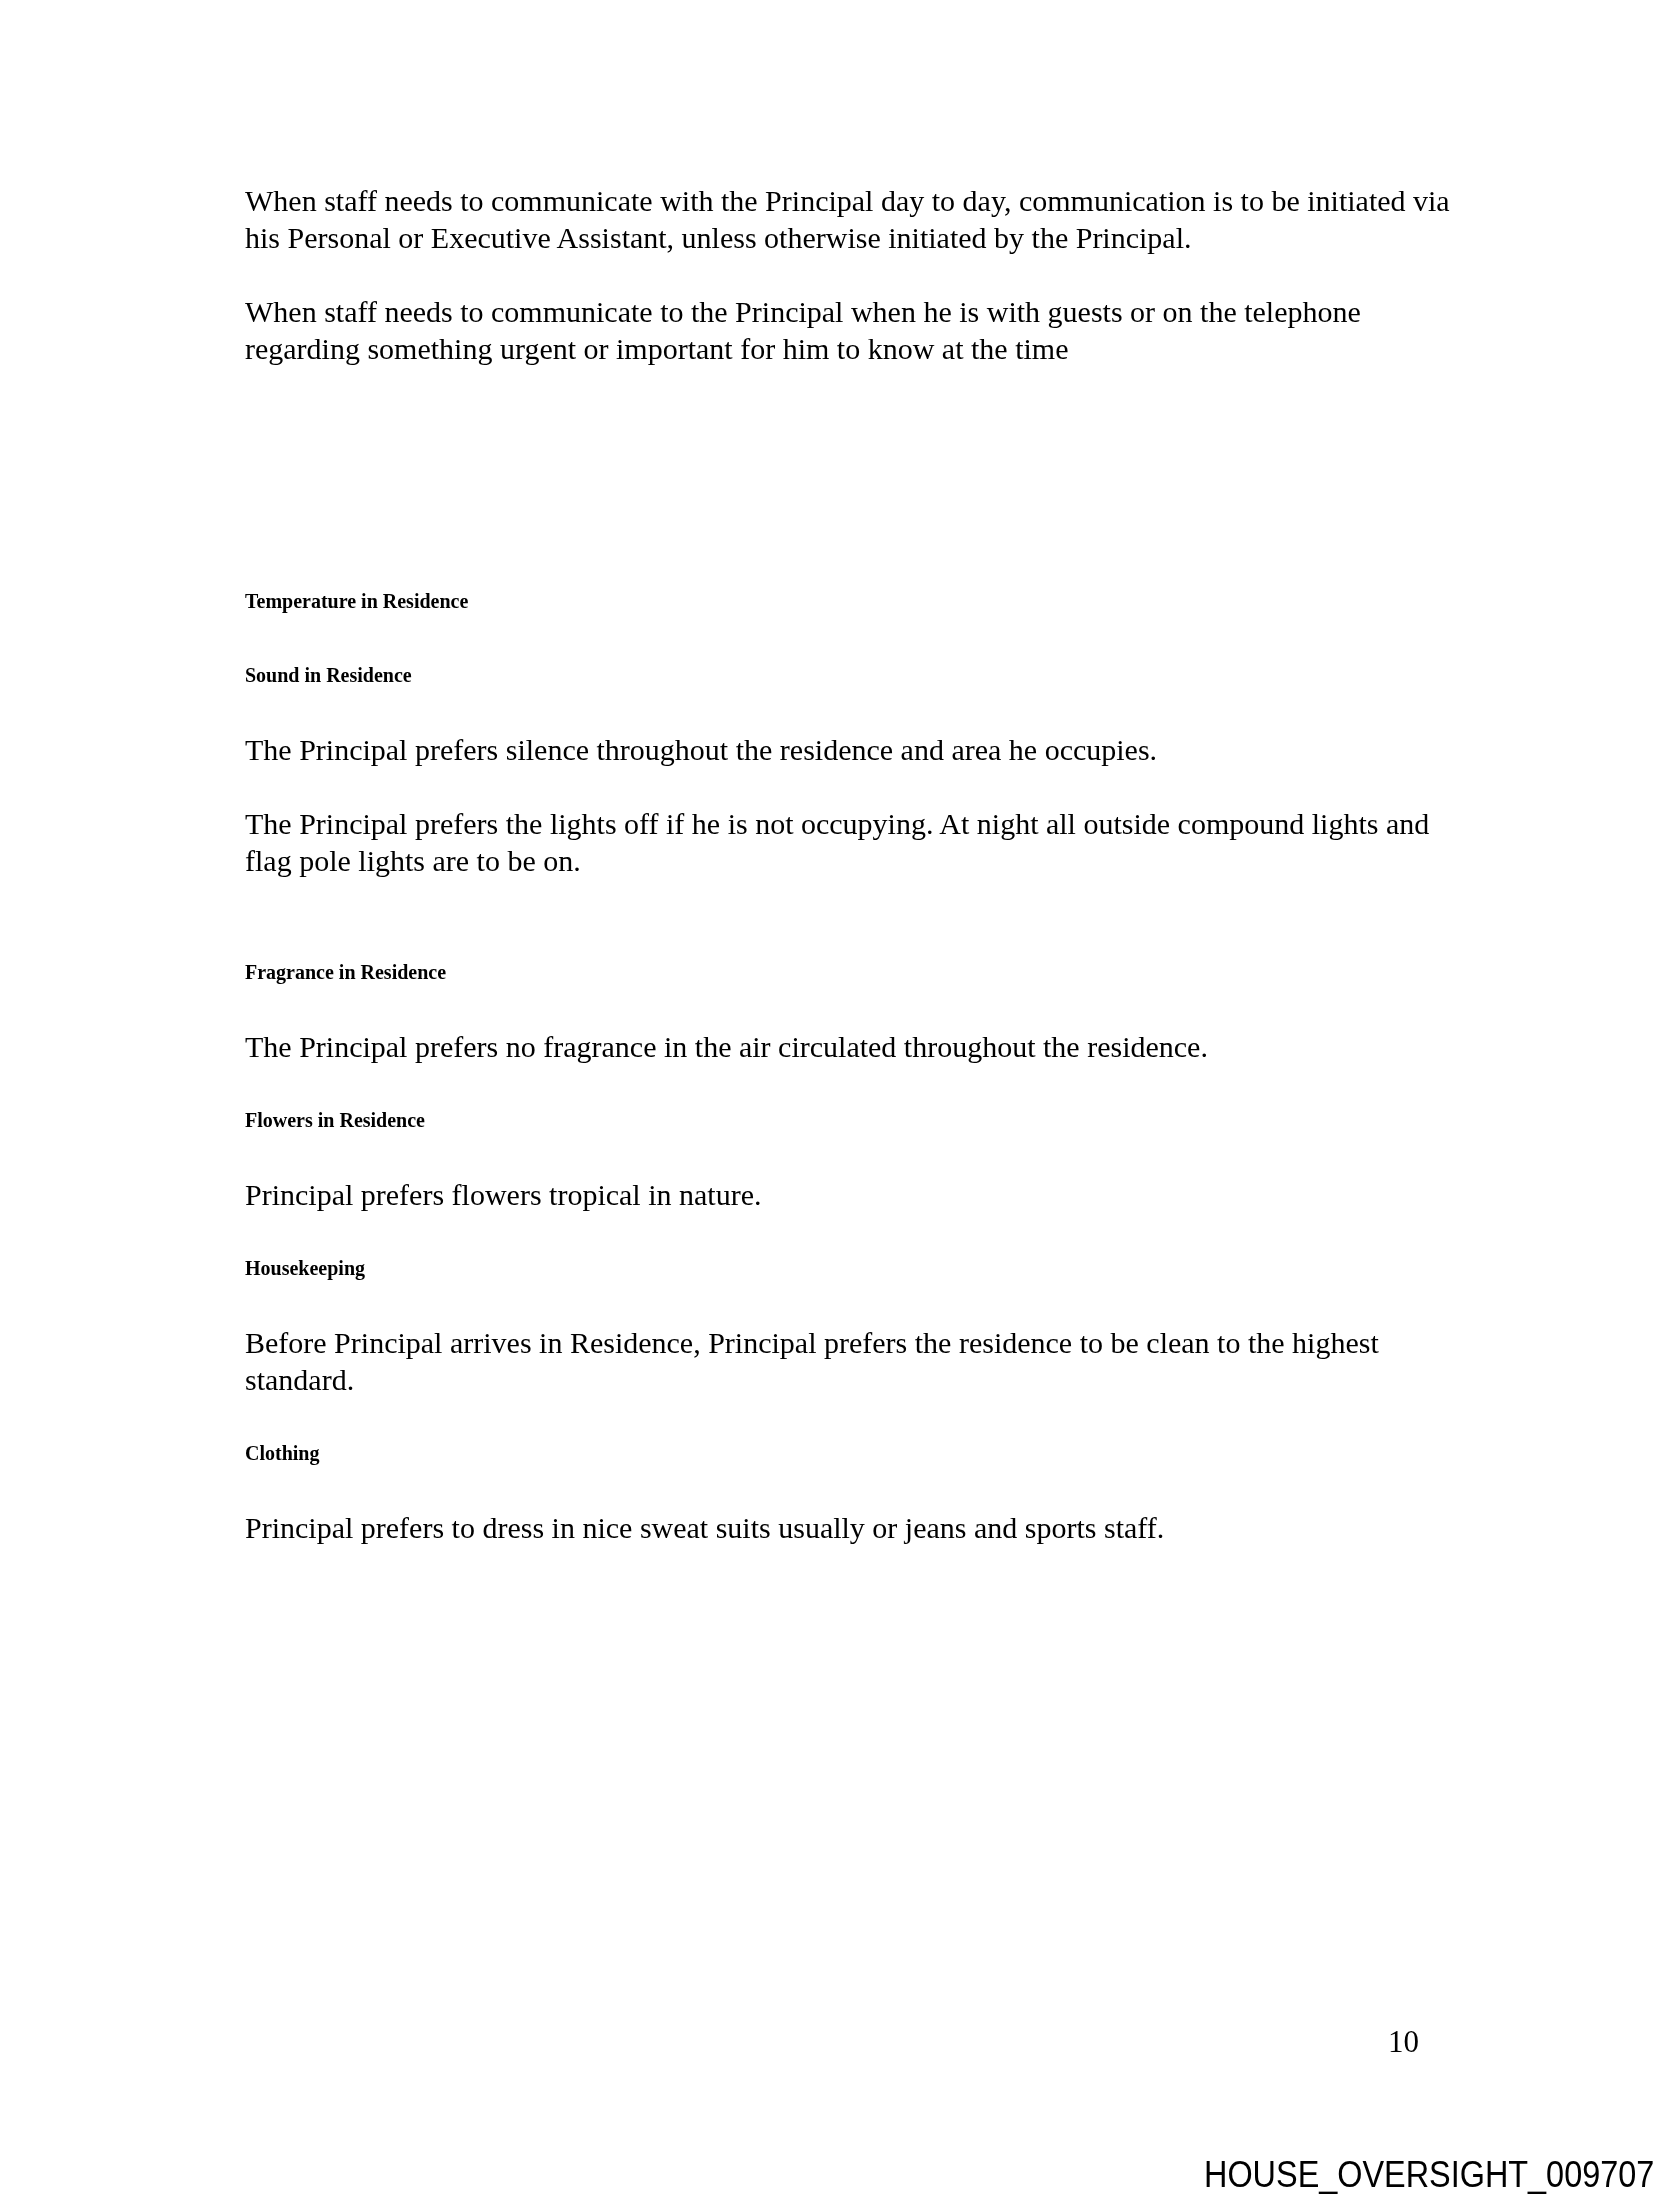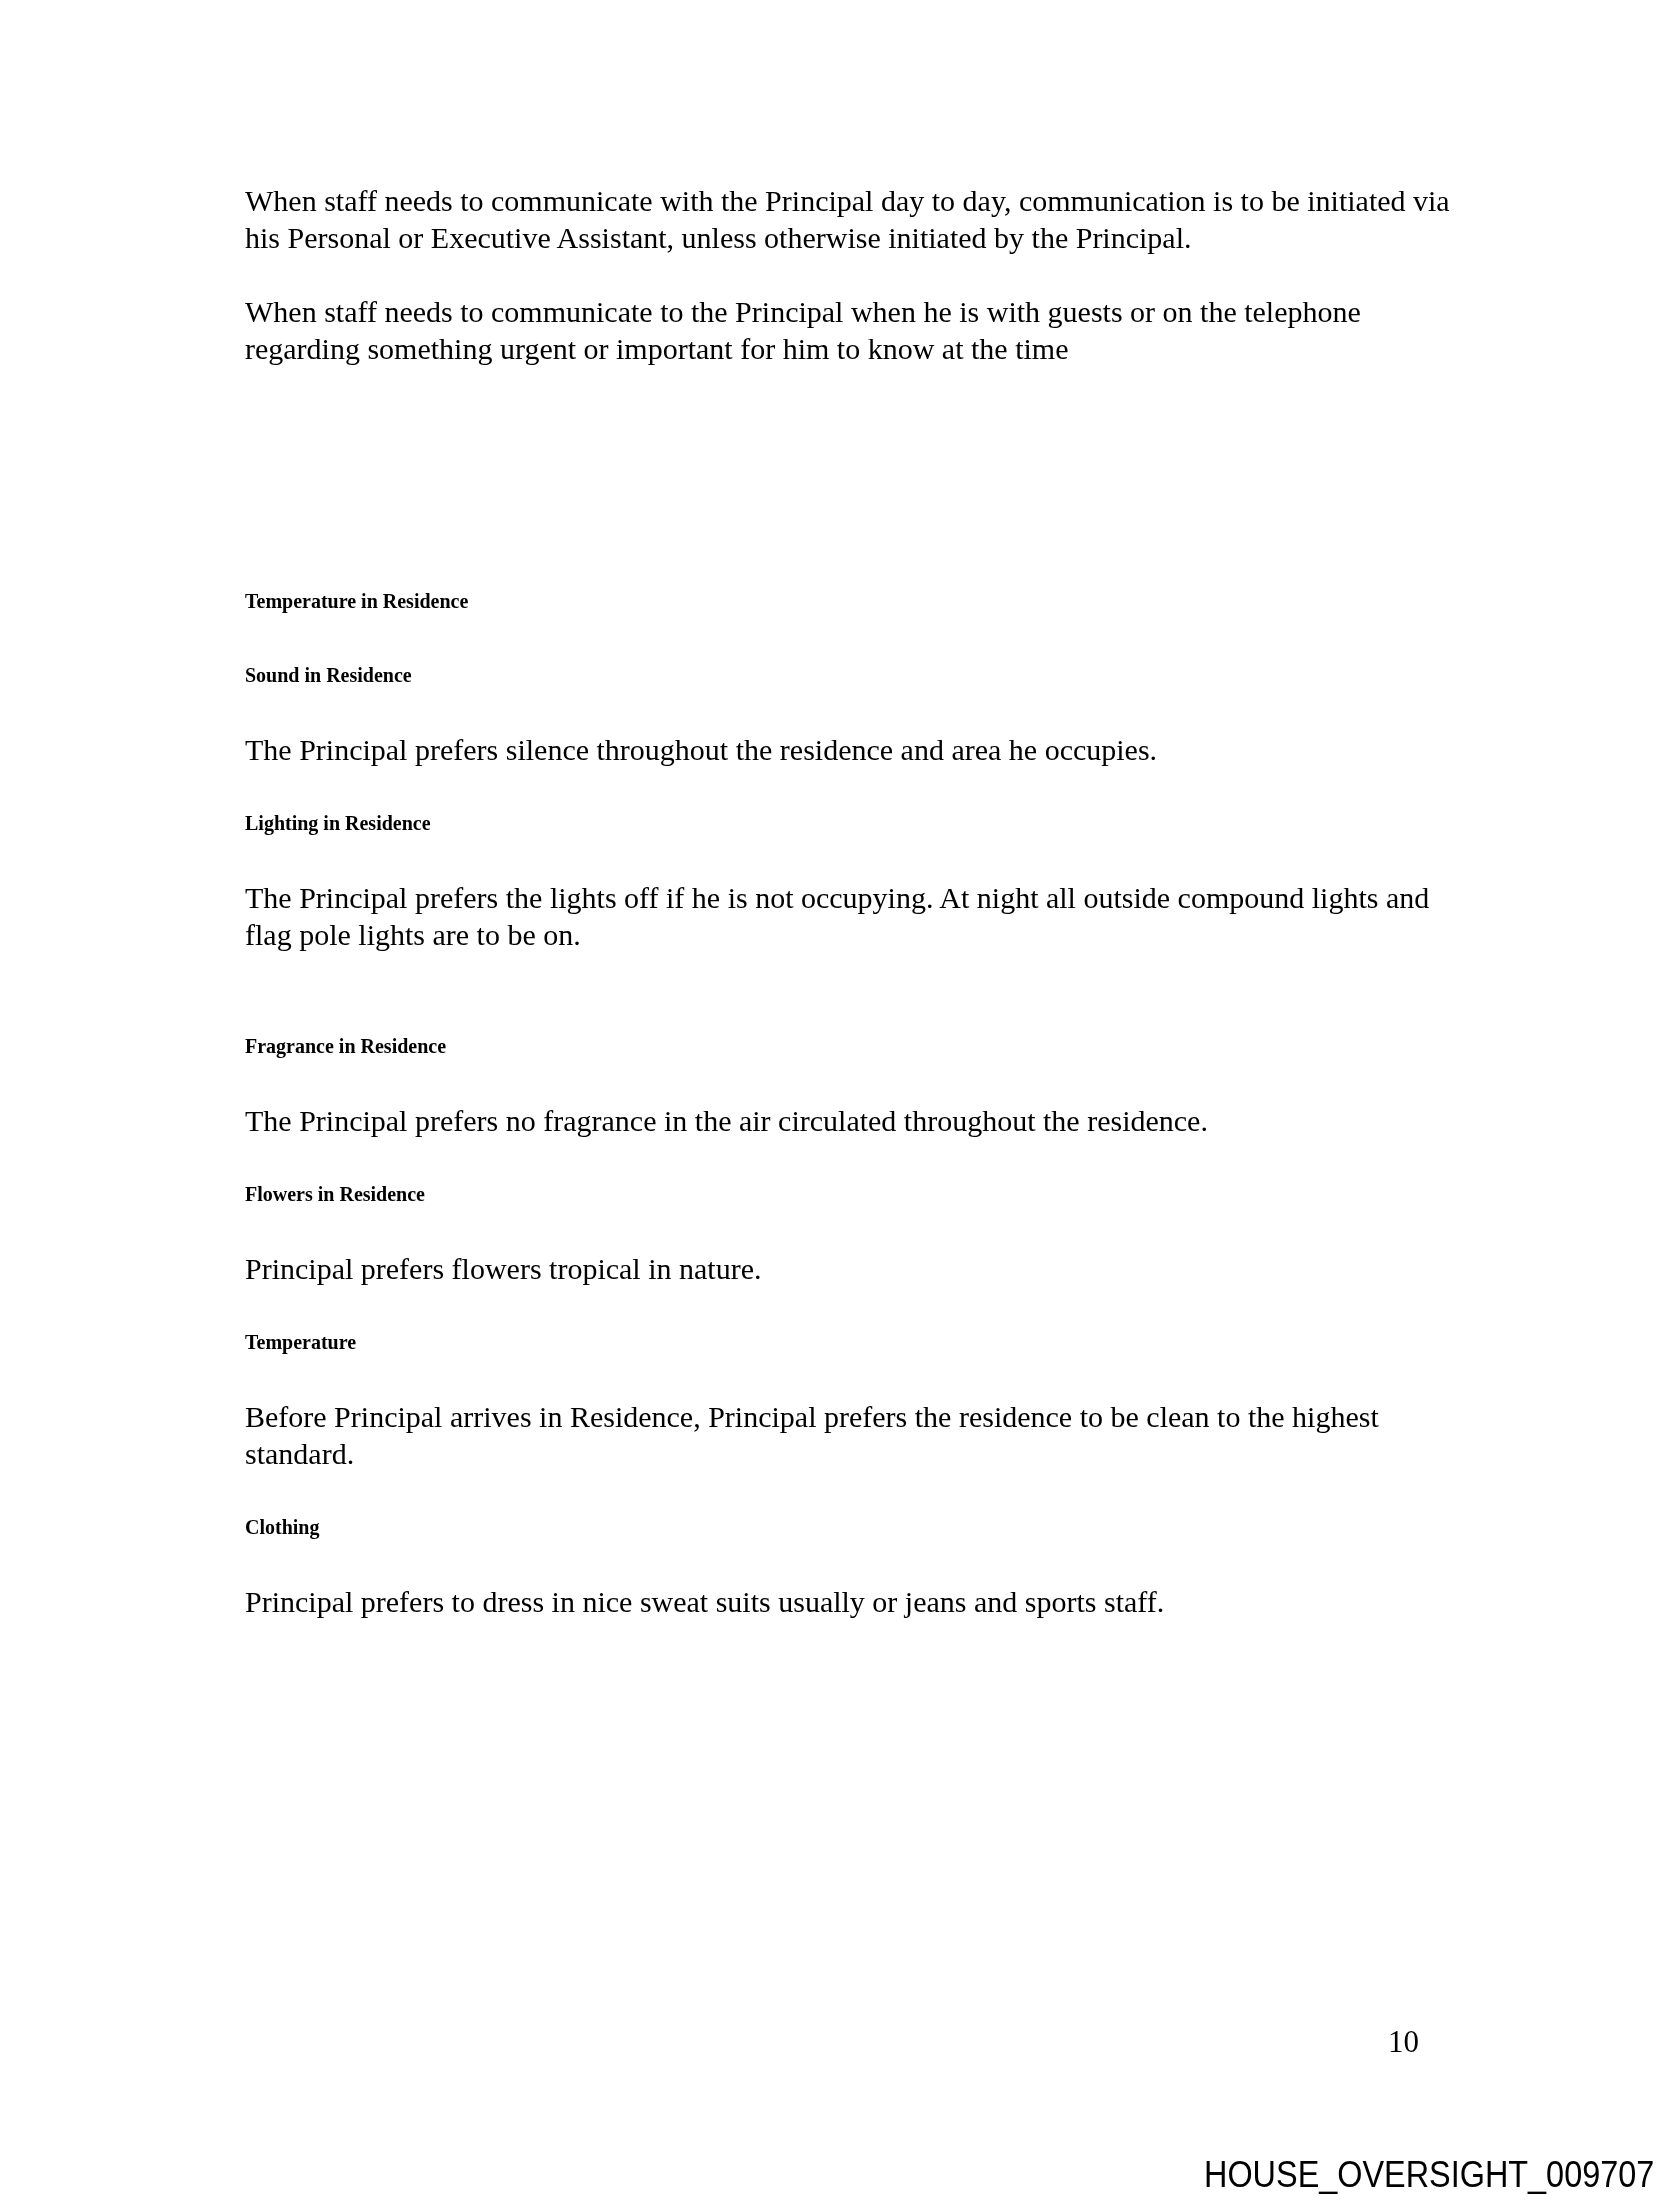--- a/index.html
+++ b/index.html
@@ -71,30 +71,29 @@
 
     <p>When staff needs to communicate with the Principal day to day, communication is to be initiated via his Personal or Executive Assistant, unless otherwise initiated by the Principal.</p>
 
     <p class="gap-para">When staff needs to communicate to the Principal when he is with guests or on the telephone regarding something urgent or important for him to know at the time</p>
 
     <h3 class="gap-large">Temperature in Residence</h3>
 
     <h3 class="gap-para">Sound in Residence</h3>
     <p class="gap-para">The Principal prefers silence throughout the residence and area he occupies.</p>
 
-    <h3 class="gap-para">Lighting in Residence</h3>
     <p class="gap-para">The Principal prefers the lights off if he is not occupying. At night all outside compound lights and flag pole lights are to be on.</p>
 
     <h3 class="gap-double">Fragrance in Residence</h3>
     <p class="gap-para">The Principal prefers no fragrance in the air circulated throughout the residence.</p>
 
     <h3 class="gap-para">Flowers in Residence</h3>
     <p class="gap-para">Principal prefers flowers tropical in nature.</p>
 
-    <h3 class="gap-para">Temperature</h3>
+    <h3 class="gap-para">Housekeeping</h3>
     <p class="gap-para">Before Principal arrives in Residence, Principal prefers the residence to be clean to the highest standard.</p>
 
     <h3 class="gap-para">Clothing</h3>
     <p class="gap-para">Principal prefers to dress in nice sweat suits usually or jeans and sports staff.</p>
 
   </div>
 
   <div class="page-number">10</div>
 
   <div class="bates-footer">HOUSE_OVERSIGHT_009707</div>

